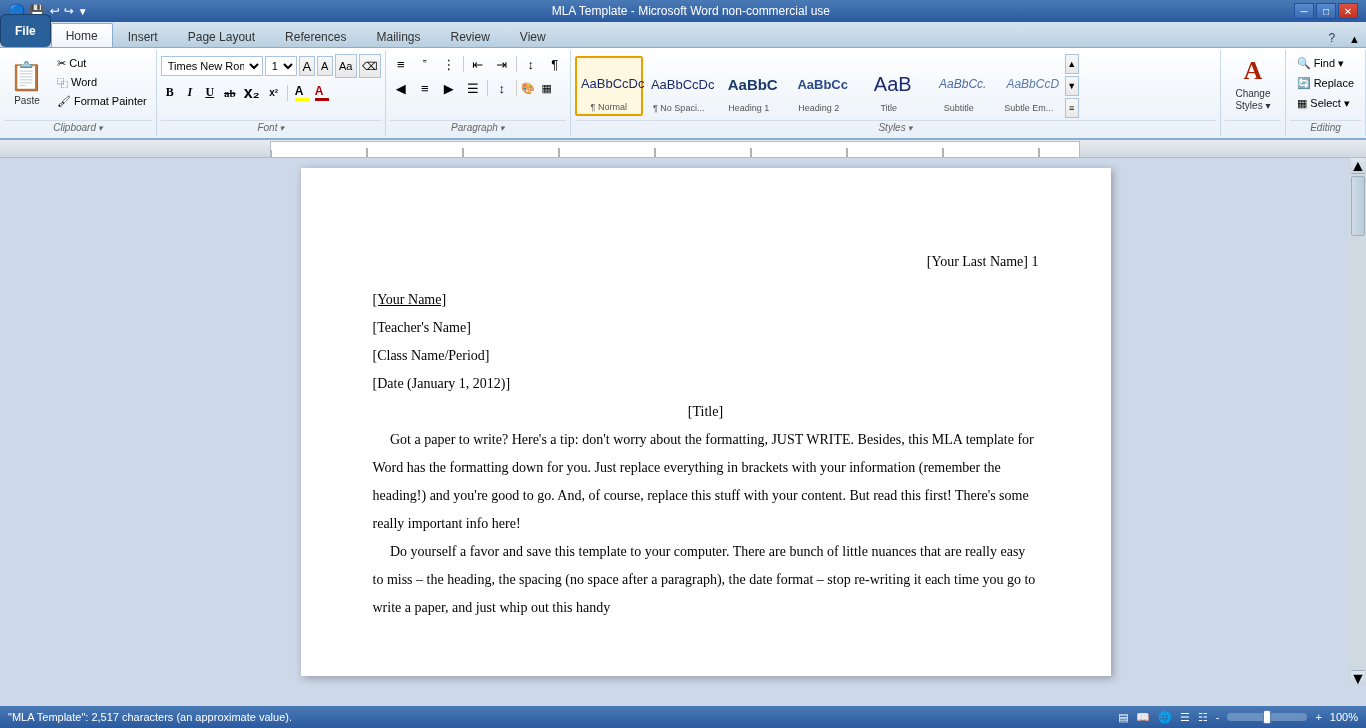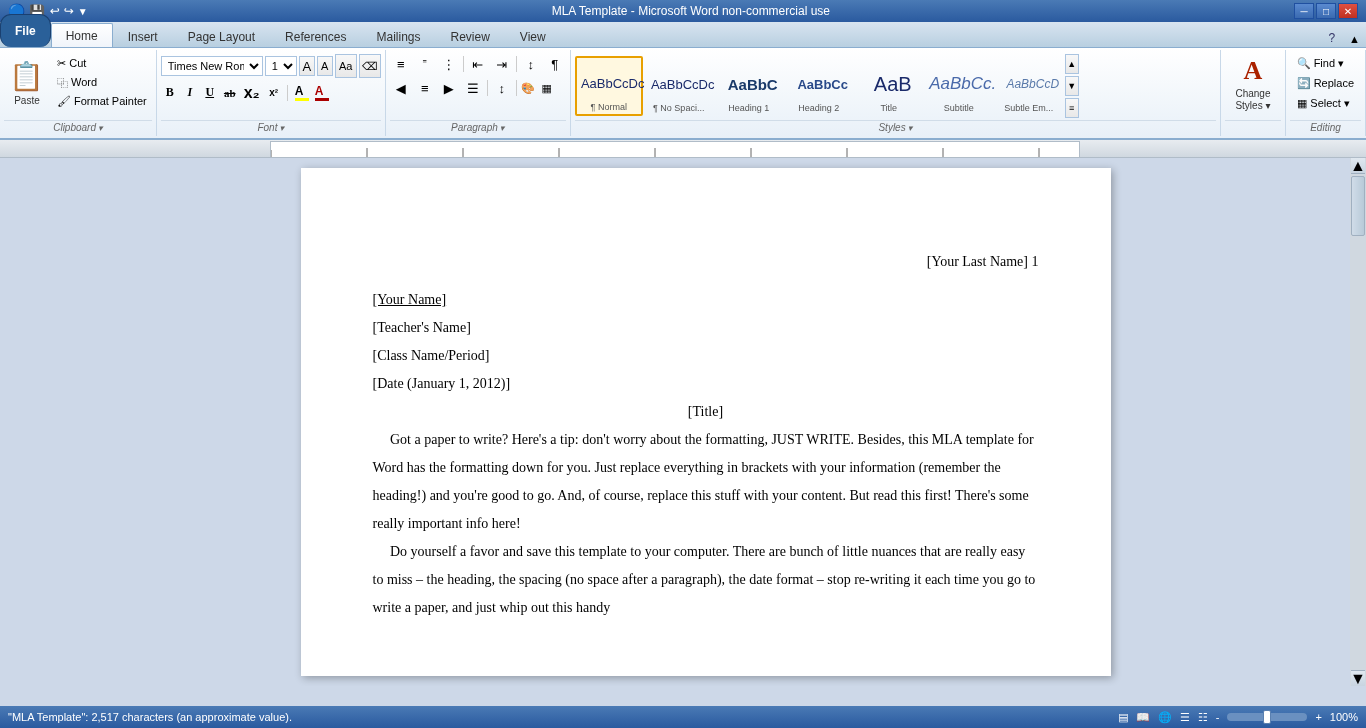--- a/index.html
+++ b/index.html
@@ -55,21 +55,21 @@
       background: linear-gradient(to bottom, #ffffff, #f0f4fa);
       border-color: #8aadcf;
       border-bottom-color: white;
       color: #333;
       height: 24px;
     }
     .ribbon-tab:first-child {
       background: #2a6099;
       color: white;
       border-color: #1a4070;
-      border-radius: 11px;
+      border-radius: 6px;
       padding: 16px 14px;
       height: 26px;
     }
 
     
     #ribbon {
       background: linear-gradient(to bottom, #ffffff, #e8f0f8);
       border-bottom: 2px solid #8aadcf;
       display: flex;
       align-items: stretch;
@@ -523,21 +523,21 @@
           <div class="style-preview" style="font-size:13px;color:#2a4a8a;font-weight:bold;">AaBbCc</div>
           <div class="style-label">Heading 2</div>
         </div>
 
         <div class="style-item">
           <div class="style-preview" style="font-size:20px;color:#1a2a6a;">AaB</div>
           <div class="style-label">Title</div>
         </div>
 
         <div class="style-item">
-          <div class="style-preview" style="font-size:17px;color:#4a6aaa;font-style:italic;">AaBbCc.</div>
+          <div class="style-preview" style="font-size:12px;color:#4a6aaa;font-style:italic;">AaBbCc.</div>
           <div class="style-label">Subtitle</div>
         </div>
 
         <div class="style-item">
           <div class="style-preview" style="font-size:12px;color:#5a7aaa;font-style:italic;">AaBbCcD</div>
           <div class="style-label">Subtle Em...</div>
         </div>
       </div>
       <div class="styles-nav">
         <div class="styles-nav-btn">▲</div>

